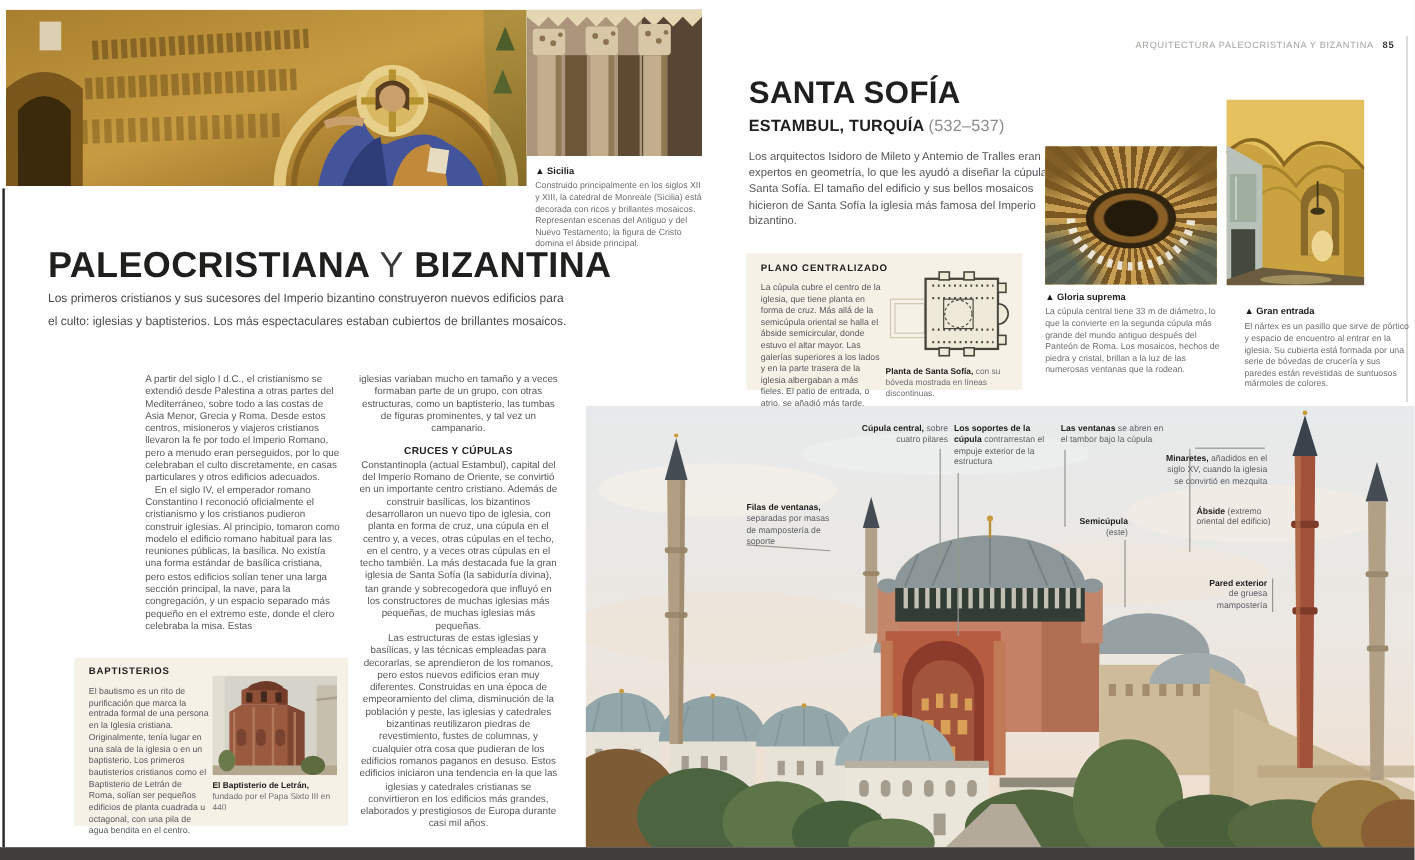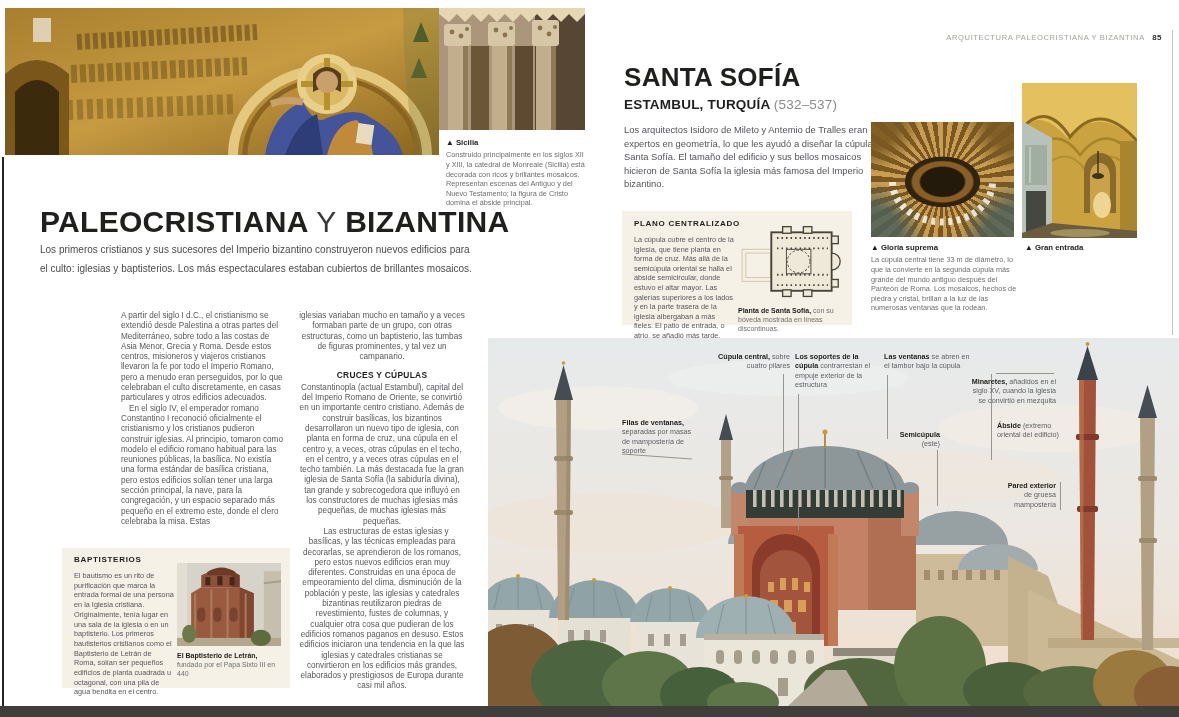--- a/index.html
+++ b/index.html
@@ -308,22 +308,23 @@
         <rect x="98" y="58" width="17" height="96" fill="#a8852e"></rect>
         <path d="M62,130 L62,88 A 16,18 0 0 1 94,88 L94,130 Z" fill="#8a6a28"></path>
         <path d="M68,130 L68,92 A 10,12 0 0 1 88,92 L88,130 Z" fill="#c9a24a"></path>
         <ellipse cx="80" cy="122" rx="9" ry="13" fill="#f2dc9a" opacity=".9"></ellipse>
         <line x1="76" y1="68" x2="76" y2="90" stroke="#3f3418" stroke-width="1.5"></line>
         <ellipse cx="76" cy="93" rx="6" ry="3" fill="#3f3418"></ellipse>
         <polygon points="0,155 0,150 30,140 115,148 115,155" fill="#6b5c40"></polygon>
         <ellipse cx="58" cy="150" rx="30" ry="4" fill="#d8c27c" opacity=".5"></ellipse>
       </svg>
     </div>
-    <figure class="abs cap cap-entrada" style="margin:0;">
+    <figure class="abs cap cap-entrada" style="margin:12px;">
       <div class="cap-title"><span>▲</span> <span>Gran entrada</span></div>
+      <div class="cap-body">El nártex es un pasillo que sirve de pórtico y espacio de encuentro al entrar en la iglesia. Su cubierta está formada por una serie de bóvedas de crucería y sus paredes están revestidas de suntuosos mármoles de colores.</div>
     </figure>
   </section>
 
   <div class="abs hagia">
     <svg width="691" height="368" viewBox="0 0 691 368" preserveAspectRatio="none">
       <defs>
         <linearGradient id="skyG" x1="0" y1="0" x2="0" y2="1">
           <stop offset="0" stop-color="#e7eaeb"></stop>
             <stop offset=".55" stop-color="#ece7e1"></stop>
             <stop offset="1" stop-color="#f0ddcb"></stop>

